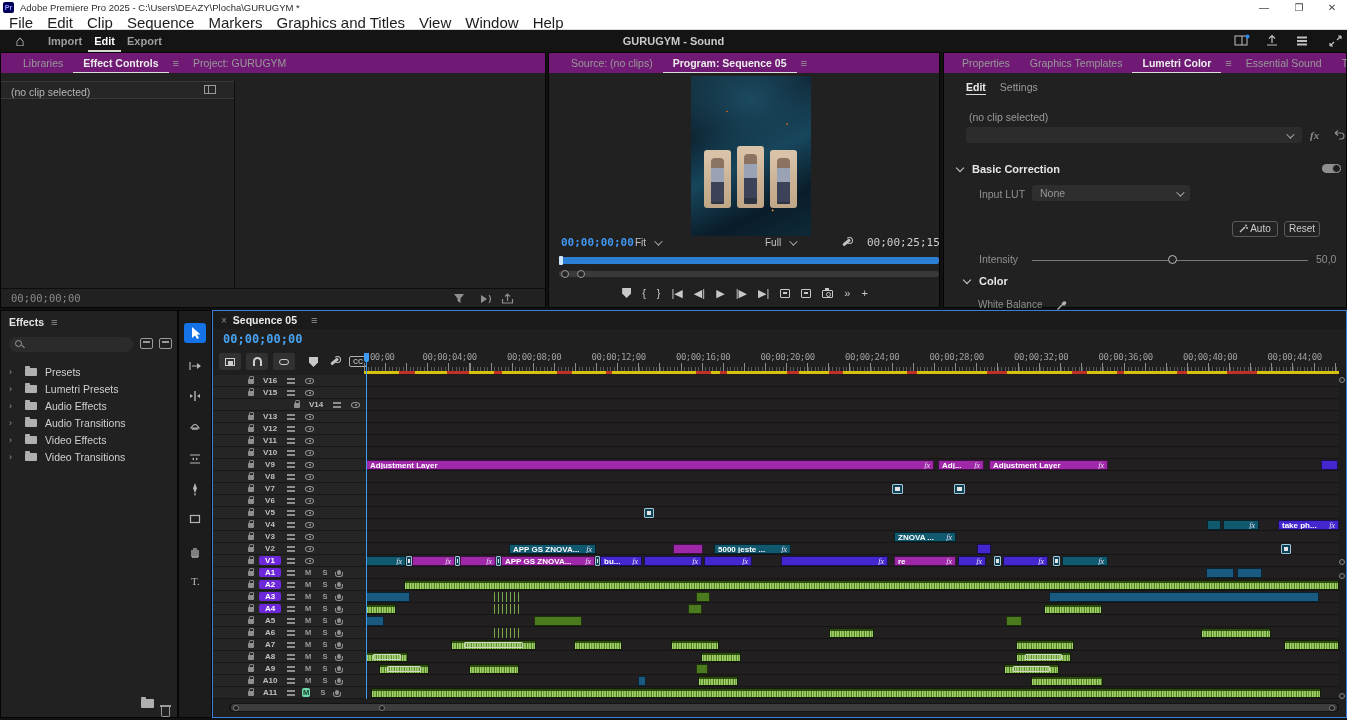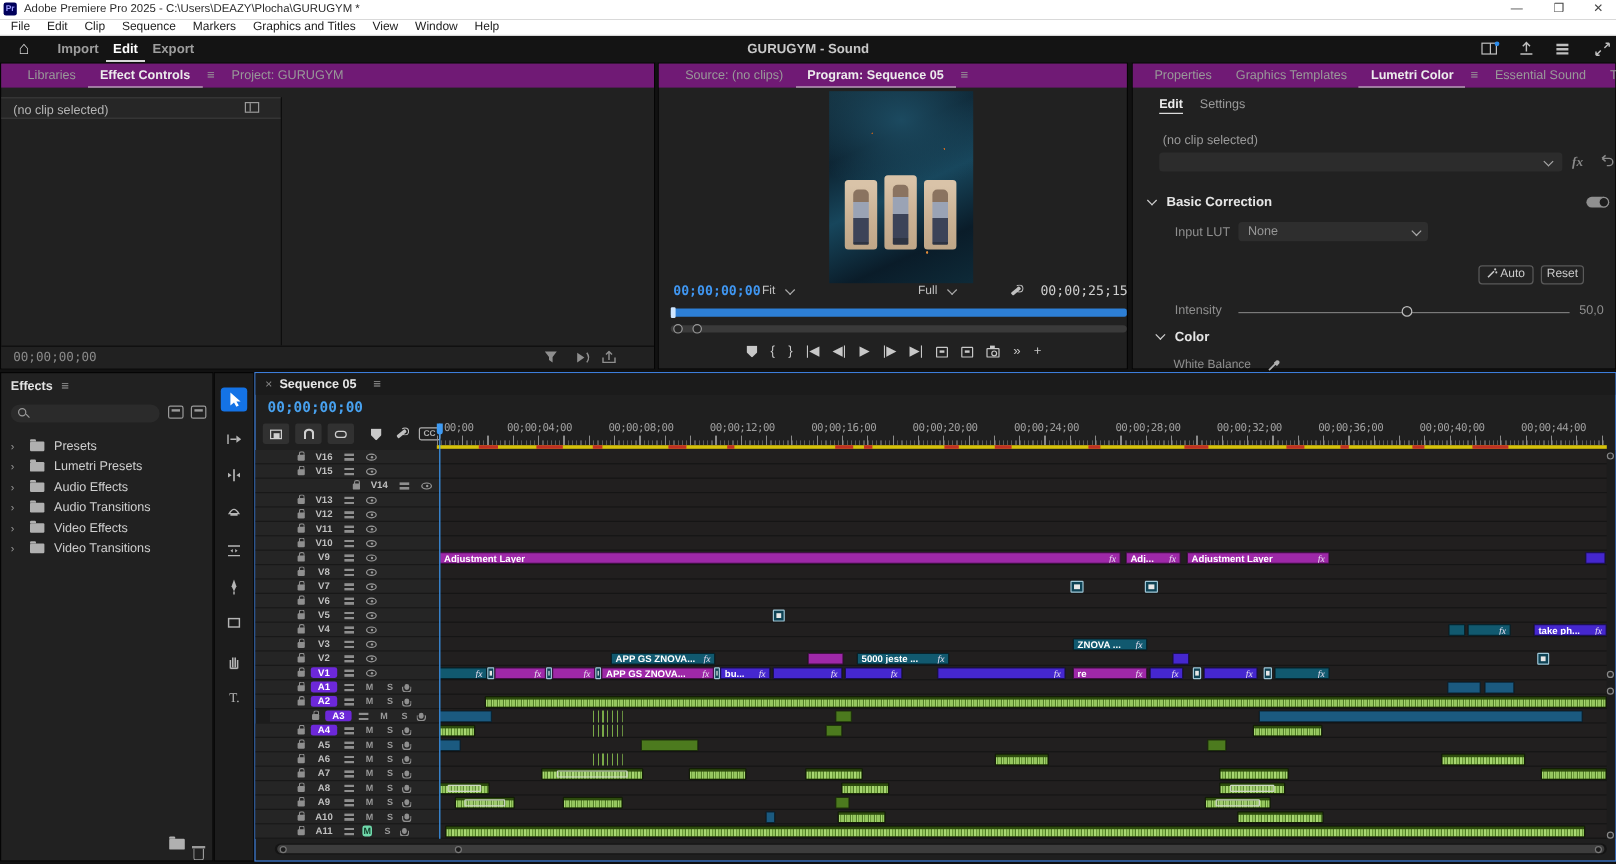--- a/index.html
+++ b/index.html
@@ -8,21 +8,21 @@
   .abs { position:absolute; }
   .flex { display:flex; align-items:center; }
 
   
   #titlebar { left:0; top:0; width:1347px; height:16px; background:#ffffff; }
   #pr-logo { left:3px; top:2px; width:11px; height:11px; background:#00005b; color:#9b9bff;
     font-size:7px; font-weight:bold; text-align:center; line-height:11px; border-radius:2px;}
   #title-text { left:20px; top:2px; font-size:9.5px; color:#2b2b2b; white-space:nowrap; }
   .winbtn { top:0; width:28px; height:15px; text-align:center; font-size:10px; color:#444; line-height:15px; }
   #menubar { left:0; top:16px; width:1347px; height:14px; background:#ffffff; display:flex; align-items:center; padding-left:2px; border-bottom:1px solid #d8d8d8;}
-  #menubar span { font-size:10px; color:#1c1c1c; padding:0 7px; }
+  #menubar span { font-size:15px; color:#1c1c1c; padding:0 7px; }
 
   
   #appbar { left:0; top:30px; width:1347px; height:22px; background:#141414; }
   #home-btn { left:10px; top:2px; width:20px; height:18px; color:#d0d0d0; font-size:15px; line-height:18px; text-align:center;}
   .wstab { top:0; height:22px; line-height:22px; font-size:11px; font-weight:bold; color:#9e9e9e; padding:0 6px;}
   .wstab.active { color:#fff; box-shadow:inset 0 -2px 0 #d8d8d8; }
   #doc-title { left:0; top:0; width:1347px; text-align:center; line-height:22px; font-size:11px; font-weight:bold; color:#c9c9c9; pointer-events:none;}
   .topicon { top:4px; width:16px; height:14px; }
   .topicon svg { display:block; }
 
@@ -762,21 +762,21 @@
         <div class="lock"></div>
         <div class="tname sel">A2</div>
         <div class="patch"></div>
         <div class="ms">M</div>
         <div class="ms">S</div>
         <div class="mic"></div>
       </div>
       <div class="lane abs" id="lane-A2" style="top: 204px;">
         <div class="clip c-wave" style="left: 38px; width: 935px;"></div>
       </div>
-      <div class="trow abs" style="top: 216px; margin-left: 12px;">
+      <div class="trow abs" style="top: 216px;">
         <div class="lock"></div>
         <div class="tname sel">A3</div>
         <div class="patch"></div>
         <div class="ms">M</div>
         <div class="ms">S</div>
         <div class="mic"></div>
       </div>
       <div class="lane abs" id="lane-A3" style="top: 216px;">
         <div class="clip c-blue" style="left: 0px; width: 44px;"></div>
         <div class="clip c-sparse" style="left: 128px; width: 25px;"></div>

